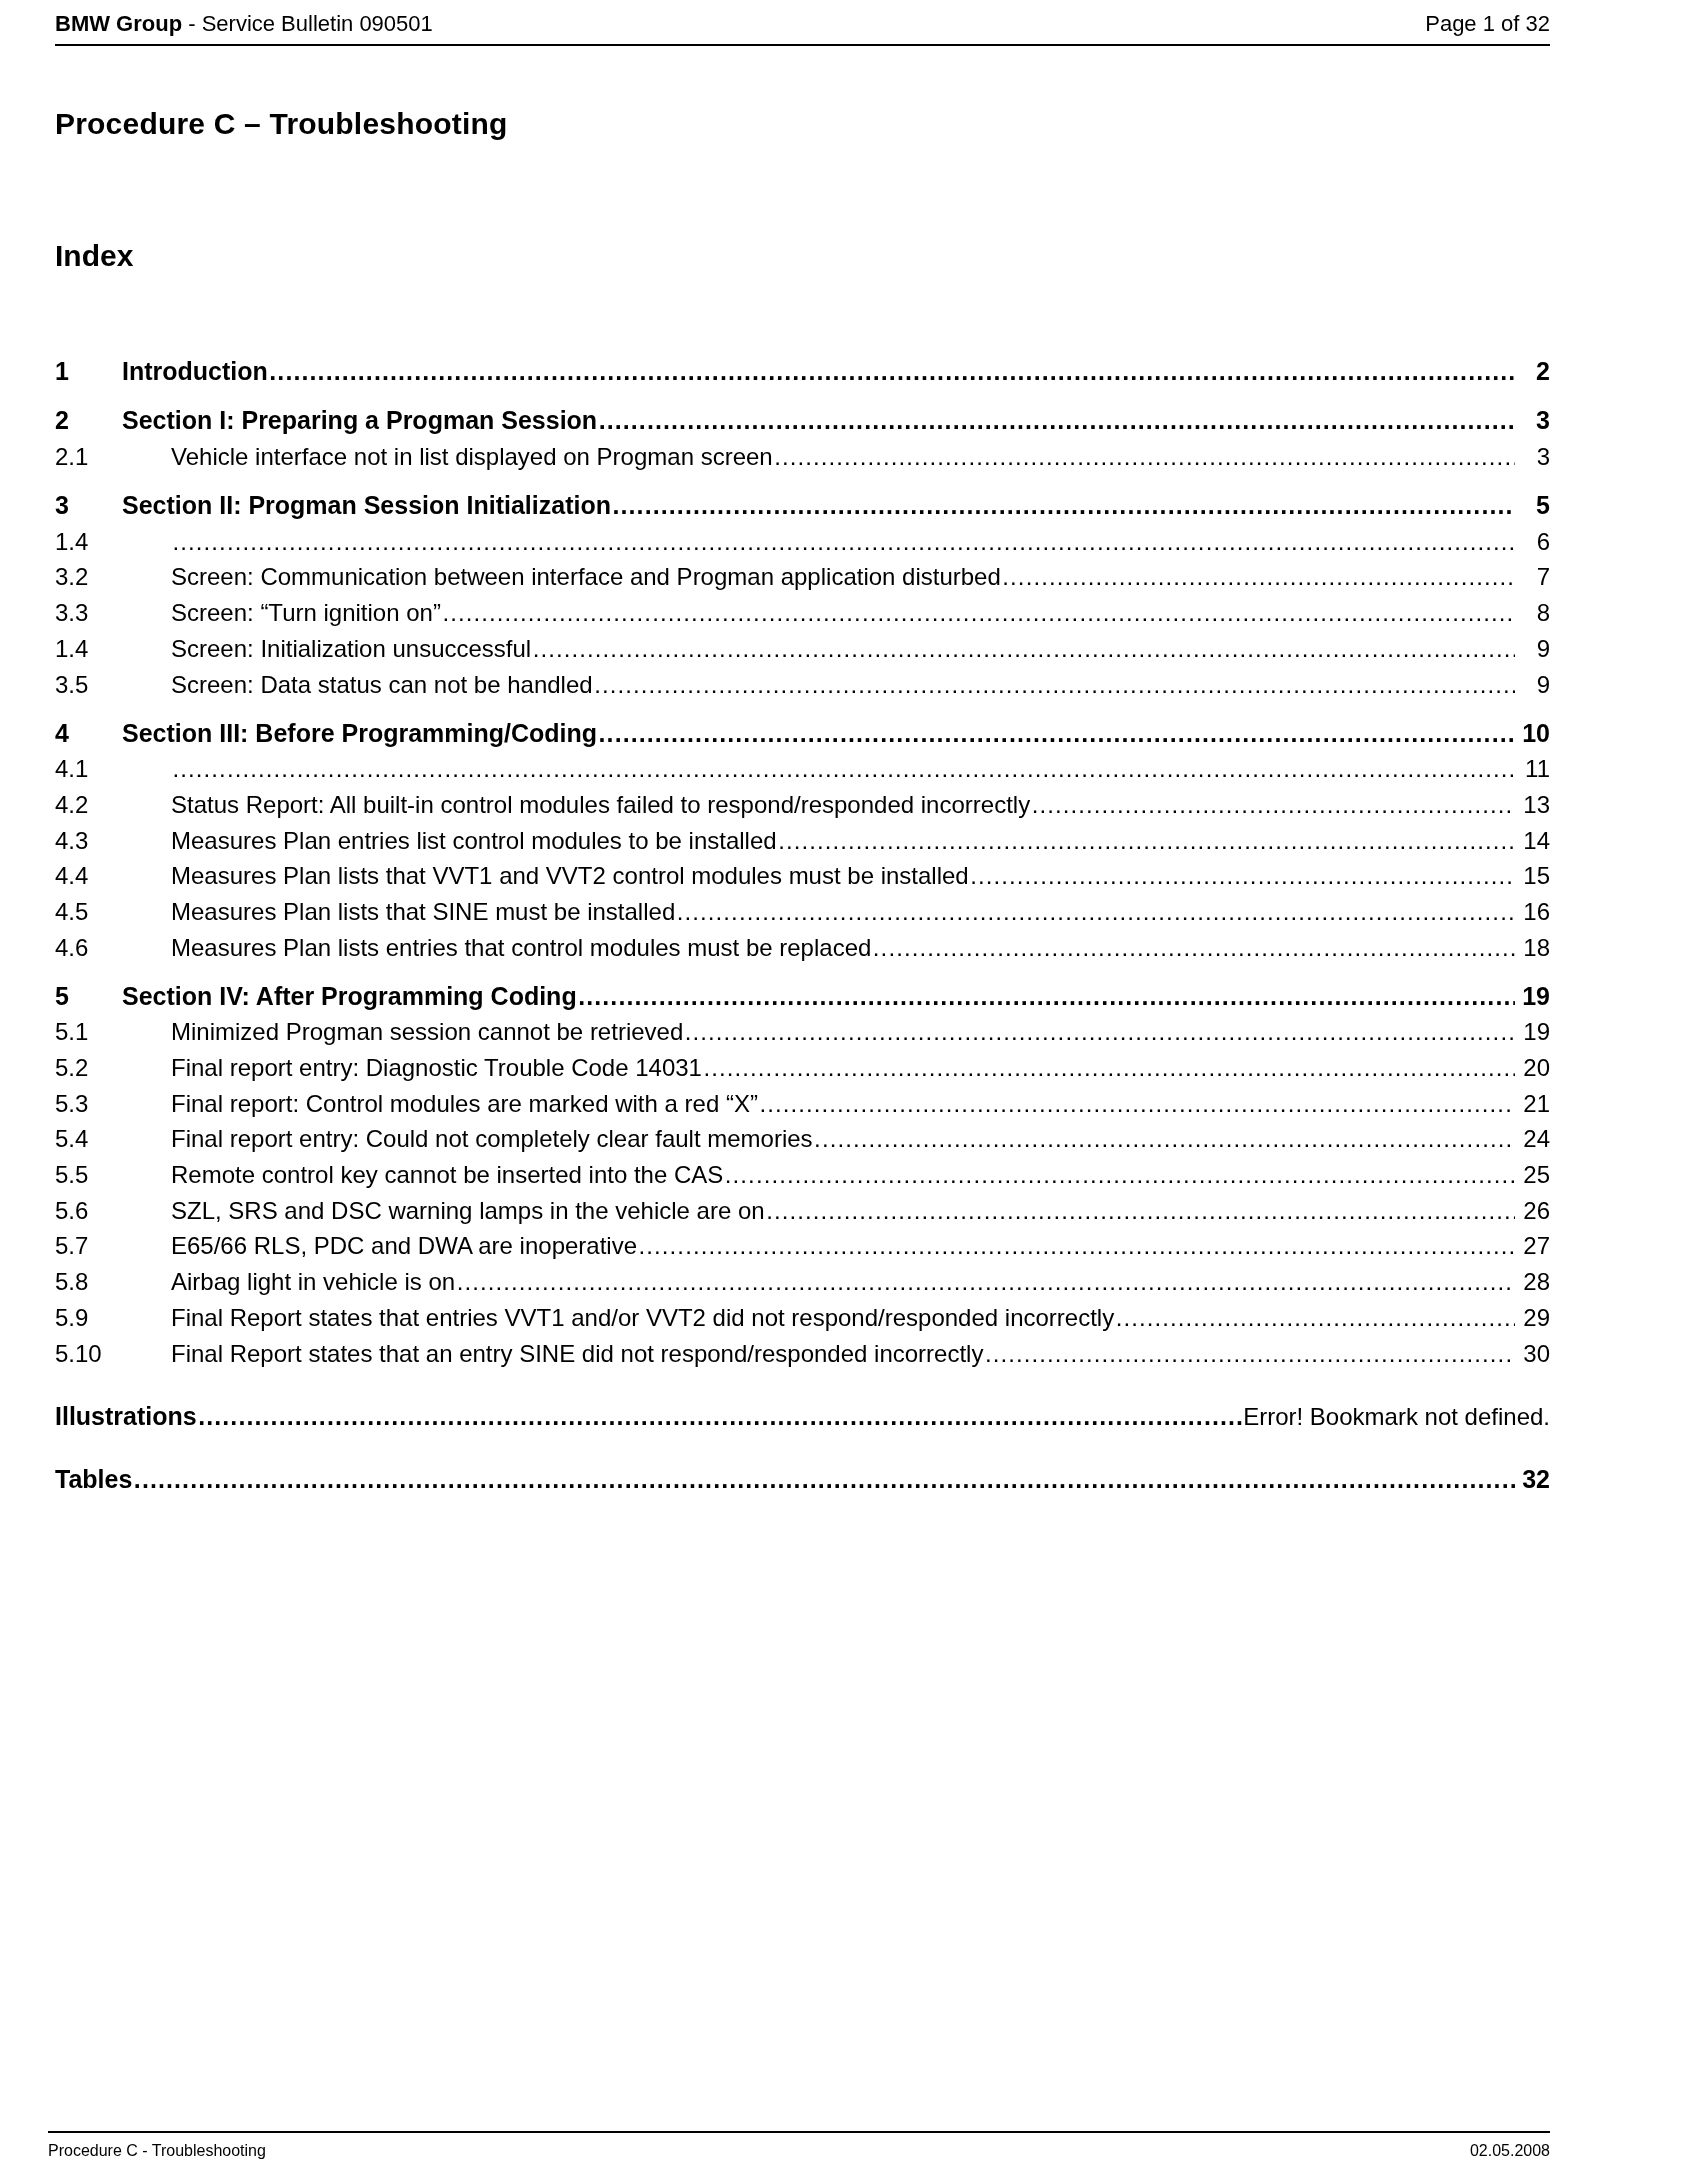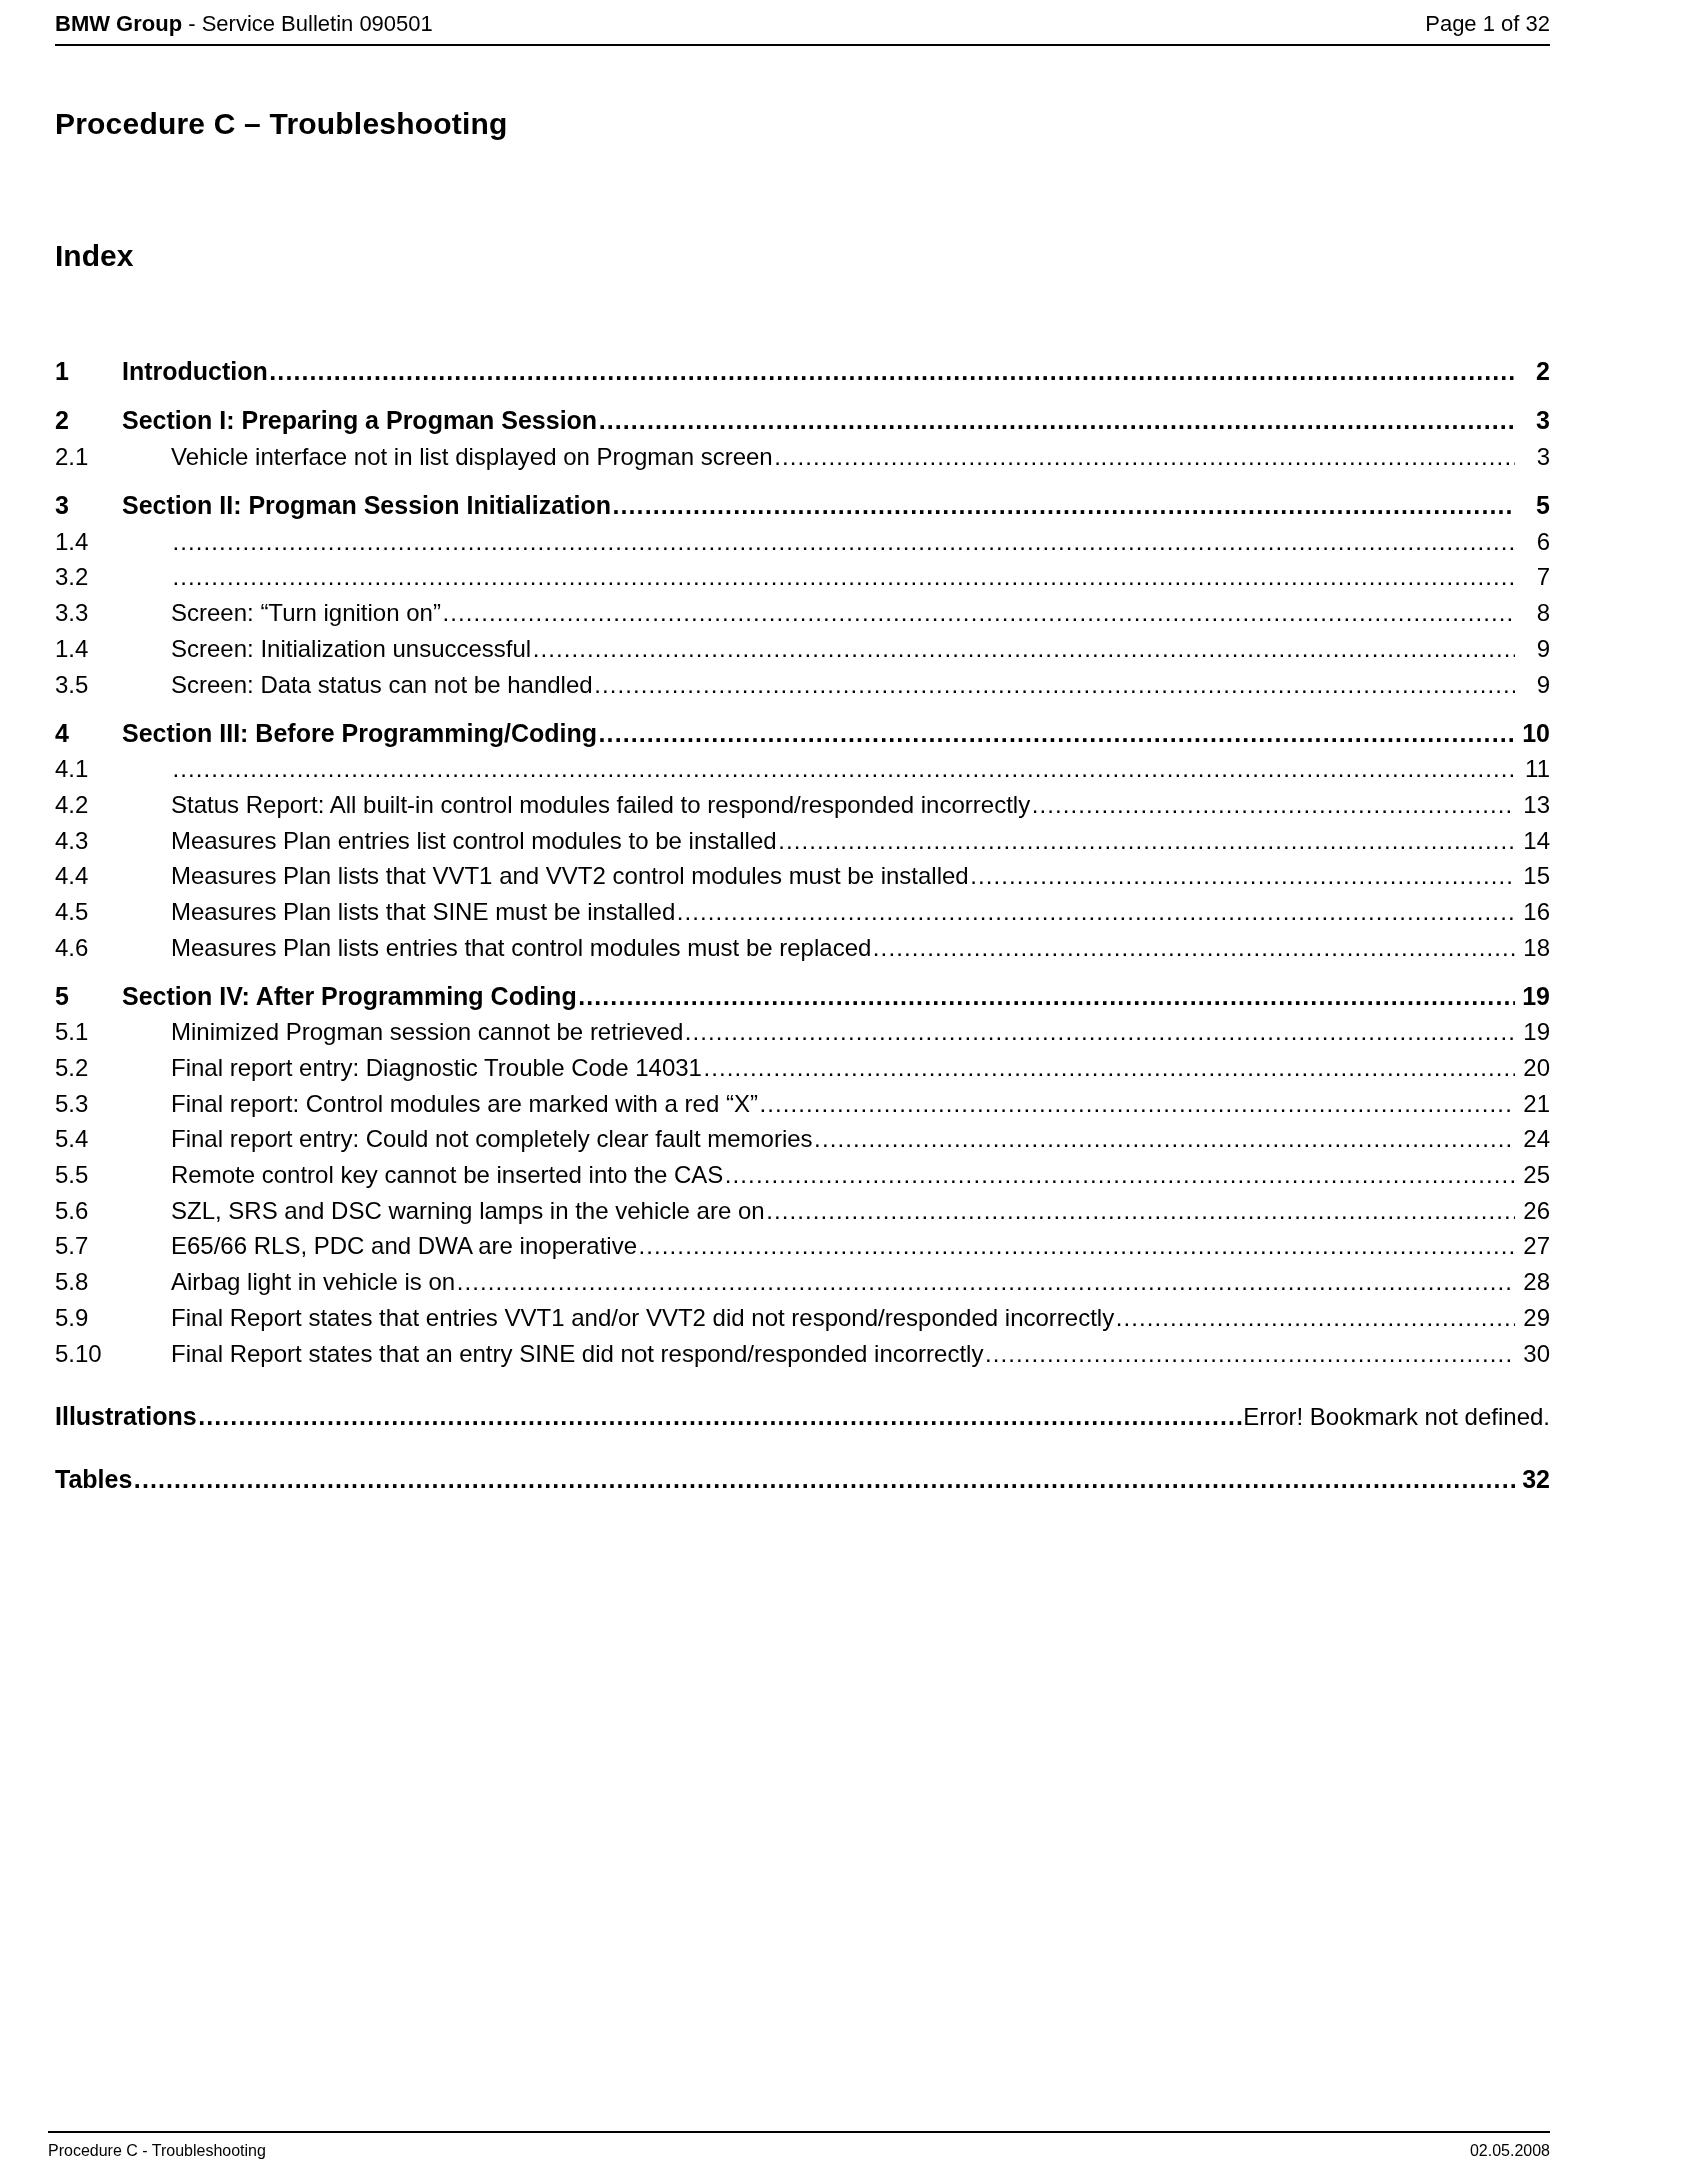--- a/index.html
+++ b/index.html
@@ -165,20 +165,21 @@
         <span class="dots"> ........................................................................................................................................................................................................</span>
         <span class="pg">5</span>
       </div>
       <div class="toc-row lvl2">
         <span class="num">1.4</span>
         <span class="dots"> ........................................................................................................................................................................................................</span>
         <span class="pg">6</span>
       </div>
       <div class="toc-row lvl2">
         <span class="num">3.2</span>
+        <span class="label">Screen: Communication between interface and Progman application disturbed</span>
         <span class="dots"> ........................................................................................................................................................................................................</span>
         <span class="pg">7</span>
       </div>
       <div class="toc-row lvl2">
         <span class="num">3.3</span>
         <span class="label">Screen: “Turn ignition on”</span>
         <span class="dots"> ........................................................................................................................................................................................................</span>
         <span class="pg">8</span>
       </div>
       <div class="toc-row lvl2">

